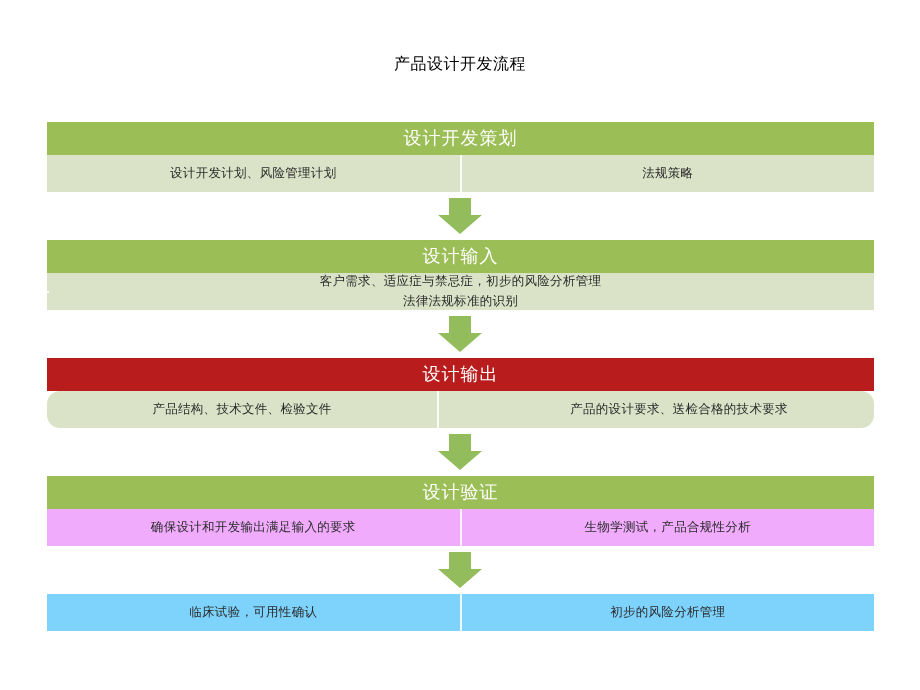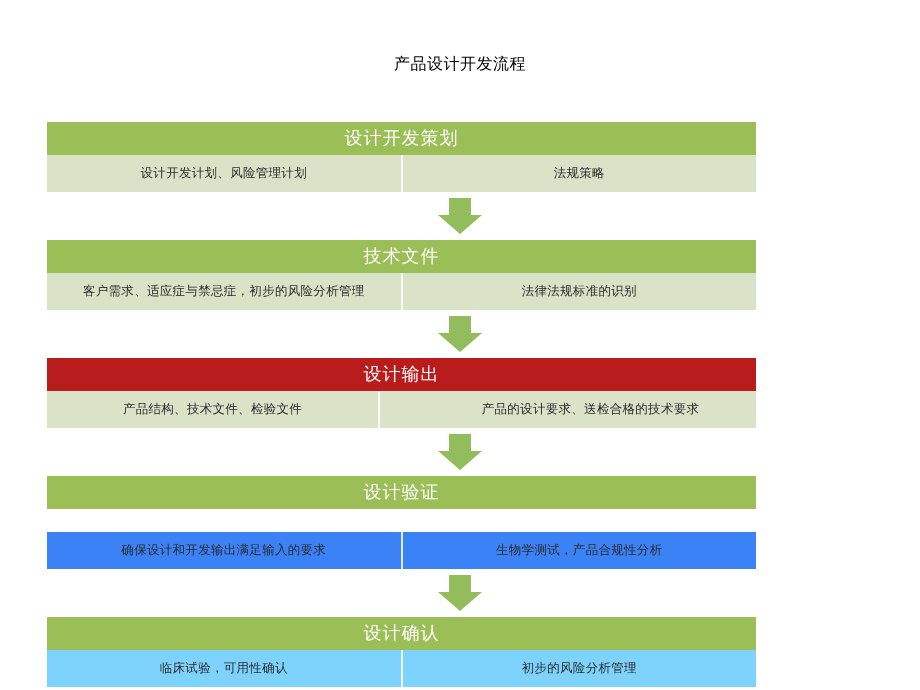--- a/index.html
+++ b/index.html
@@ -37,21 +37,21 @@
   }
 
   #flow {
     position: absolute;
     left: 47px;
     top: 122px;
     width: 825px;
   }
 
   .stage {
-    width: 709px;
+    width: 827px;
     position: relative;
   }
 
   .stage-header {
     height: 33px;
     line-height: 33px;
     text-align: center;
     color: #ffffff;
     font-size: 18px;
     font-weight: 400;
@@ -128,72 +128,71 @@
 
     <div class="arrow-wrap">
       <div class="arrow">
         <svg viewBox="0 0 44 36" xmlns="http://www.w3.org/2000/svg" aria-hidden="true">
           <polygon points="11,0 33,0 33,17 44,17 22,36 0,17 11,17" fill="#93BD5C"></polygon>
         </svg>
       </div>
     </div>
 
     <div class="stage">
-      <div class="stage-header" style="background: rgb(155, 190, 87); color: rgb(255, 255, 255);">技术文件</div>
-      <div class="stage-body" style="background: rgb(218, 227, 199);">
+      <div class="stage-header" style="background: rgb(155, 190, 87); color: rgb(255, 255, 255);">设计输入</div>
+      <div class="stage-body" style="background: rgb(218, 227, 199); flex-direction: column;">
         <div class="stage-cell" style="color: rgb(43, 43, 43);">客户需求、适应症与禁忌症，初步的风险分析管理</div>
         <div class="cell-divider"></div>
         <div class="stage-cell" style="color: rgb(43, 43, 43);">法律法规标准的识别</div>
       </div>
     </div>
 
     <div class="arrow-wrap">
       <div class="arrow">
         <svg viewBox="0 0 44 36" xmlns="http://www.w3.org/2000/svg" aria-hidden="true">
           <polygon points="11,0 33,0 33,17 44,17 22,36 0,17 11,17" fill="#93BD5C"></polygon>
         </svg>
       </div>
     </div>
 
     <div class="stage">
       <div class="stage-header" style="background: #b91c1c; color: rgb(255, 255, 255);">设计输出</div>
-      <div class="stage-body" style="background: rgb(218, 227, 199);">
+      <div class="stage-body" style="background: rgb(218, 227, 199); border-radius: 13px;">
         <div class="stage-cell" style="color: rgb(43, 43, 43);">产品结构、技术文件、检验文件</div>
         <div class="cell-divider"></div>
         <div class="stage-cell" style="color: rgb(43, 43, 43); margin-left: 45px;">产品的设计要求、送检合格的技术要求</div>
       </div>
     </div>
 
     <div class="arrow-wrap">
       <div class="arrow">
         <svg viewBox="0 0 44 36" xmlns="http://www.w3.org/2000/svg" aria-hidden="true">
           <polygon points="11,0 33,0 33,17 44,17 22,36 0,17 11,17" fill="#93BD5C"></polygon>
         </svg>
       </div>
     </div>
 
     <div class="stage">
       <div class="stage-header" style="background: rgb(155, 190, 87); color: rgb(255, 255, 255);">设计验证</div>
-      <div class="stage-body" style="background: #3b82f6; margin-top: 23px;">
+      <div class="stage-body" style="background: #f0abfc;">
         <div class="stage-cell" style="color: rgb(43, 43, 43);">确保设计和开发输出满足输入的要求</div>
         <div class="cell-divider"></div>
         <div class="stage-cell" style="color: rgb(43, 43, 43);">生物学测试，产品合规性分析</div>
       </div>
     </div>
 
     <div class="arrow-wrap">
       <div class="arrow">
         <svg viewBox="0 0 44 36" xmlns="http://www.w3.org/2000/svg" aria-hidden="true">
           <polygon points="11,0 33,0 33,17 44,17 22,36 0,17 11,17" fill="#93BD5C"></polygon>
         </svg>
       </div>
     </div>
 
     <div class="stage">
-      <div class="stage-header" style="background: rgb(155, 190, 87); color: rgb(255, 255, 255);">设计确认</div>
       <div class="stage-body" style="background: #7dd3fc;">
         <div class="stage-cell" style="color: rgb(43, 43, 43);">临床试验，可用性确认</div>
         <div class="cell-divider"></div>
         <div class="stage-cell" style="color: rgb(43, 43, 43);">初步的风险分析管理</div>
       </div>
     </div>
 
   </div>
 </div>
 

